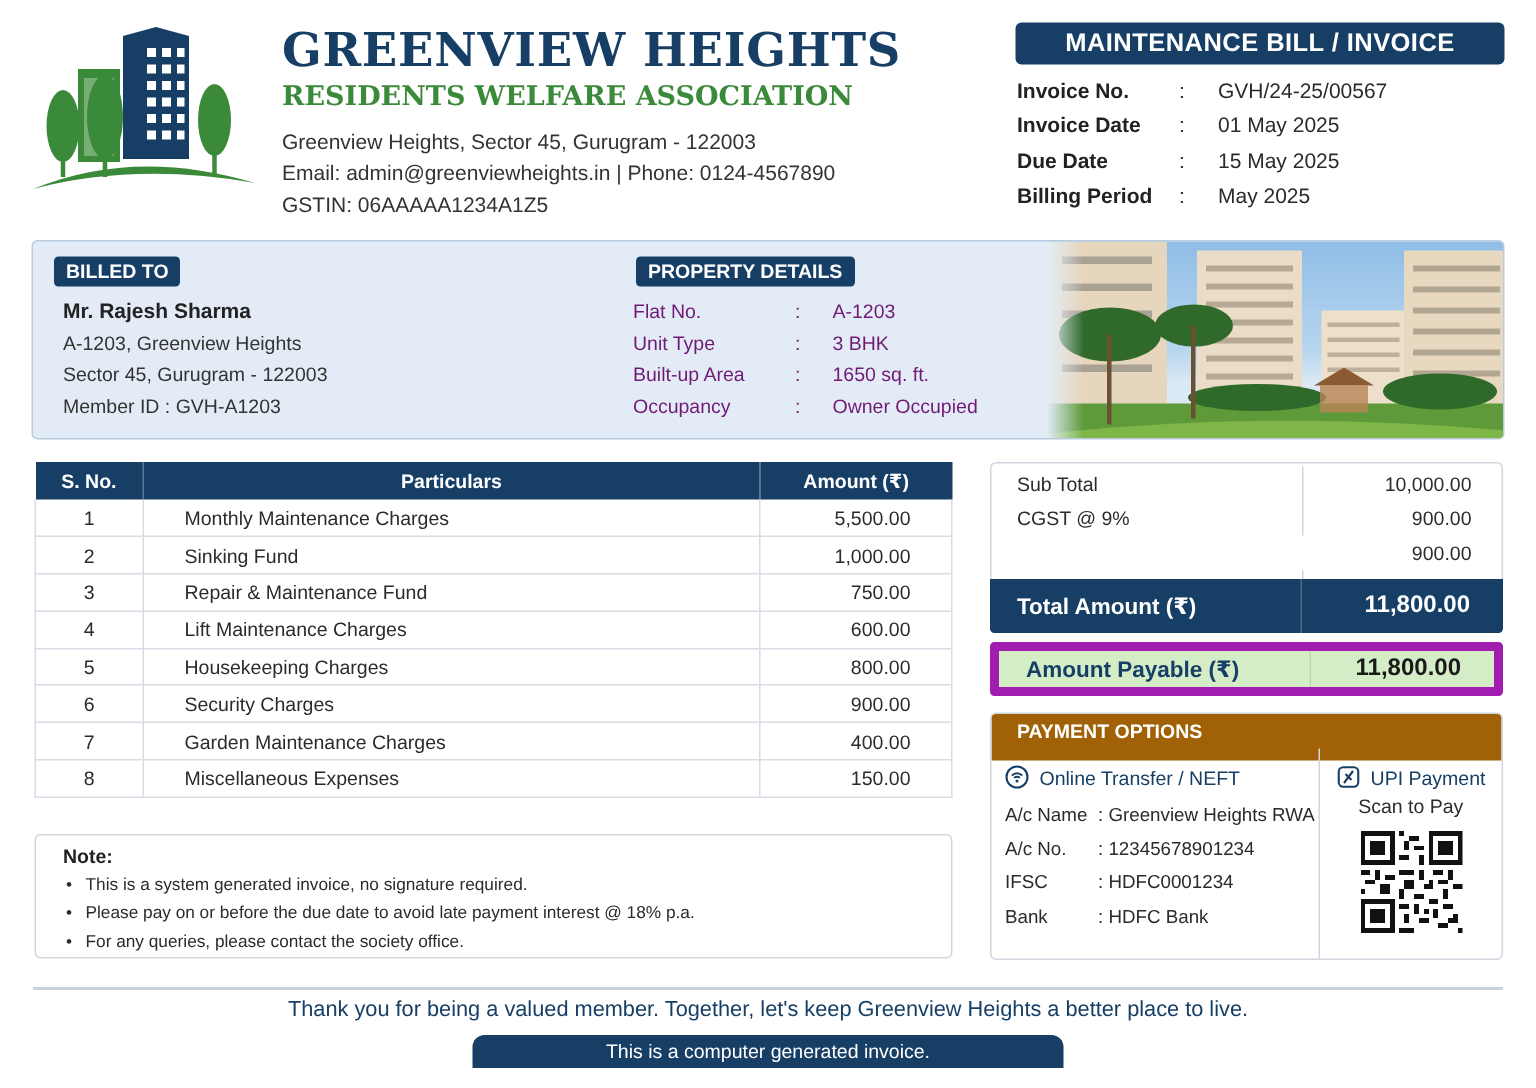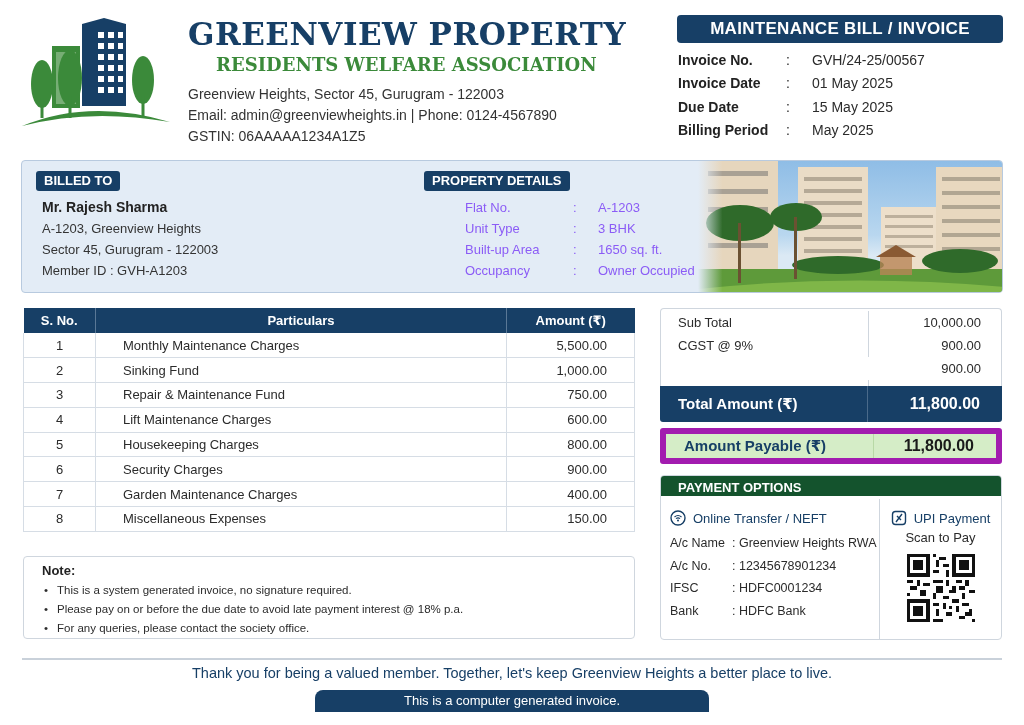--- a/index.html
+++ b/index.html
@@ -3,41 +3,41 @@
 <meta charset="utf-8">
 <style>
   * { box-sizing: border-box; margin: 0; padding: 0; }
   html, body { width: 1024px; height: 725px; background: #ffffff; overflow: hidden; }
   body { font-family: "Liberation Sans", "DejaVu Sans", sans-serif; color: #2b2b2b; position: relative; }
 
   
   .logo { position: absolute; left: 20px; top: 18px; width: 150px; height: 108px; }
   .org { position: absolute; left: 188px; top: 14px; }
   .org-name { font-family: "DejaVu Serif", "Liberation Serif", serif; font-weight: bold; font-size: 31px; color: #173f66; letter-spacing: 0.5px; line-height: 40px; }
-  .org-sub { font-family: "DejaVu Serif", "Liberation Serif", serif; font-weight: bold; font-size: 18px; color: #3b8a3a; line-height: 26px; margin-top: -2px; margin-left: 28px; }
+  .org-sub { font-family: "DejaVu Serif", "Liberation Serif", serif; font-weight: bold; font-size: 18px; color: #3b8a3a; line-height: 26px; margin-top: -2px; }
   .org-line { font-size: 14px; color: #333; line-height: 21px; }
   .org-lines { margin-top: 6px; }
 
   .inv-title { position: absolute; left: 677px; top: 15px; width: 326px; height: 28px; background: #173f66; border-radius: 4px; color: #fff; font-weight: bold; font-size: 17px; text-align: center; line-height: 28px; letter-spacing: 0.3px; }
   .inv-meta { position: absolute; left: 678px; top: 48px; width: 330px; }
   .meta-row { display: flex; height: 23.5px; align-items: center; font-size: 14px; }
   .meta-row .k { width: 108px; font-weight: bold; color: #222; }
   .meta-row .c { width: 26px; }
   .meta-row .v { color: #2b2b2b; }
 
   
   .billing { position: absolute; left: 21px; top: 160px; width: 982px; height: 133px; background: #e3ecf6; border: 1px solid #b8cadf; border-radius: 4px; overflow: hidden; }
   .pill { position: absolute; height: 20px; background: #173f66; color: #fff; font-weight: bold; font-size: 13px; line-height: 20px; padding: 0 8px; border-radius: 3px; }
   .billed-to { left: 14px; top: 10px; }
   .prop-details { left: 402px; top: 10px; }
   .billed-lines { position: absolute; left: 20px; top: 36px; }
   .bl { font-size: 13px; line-height: 21px; color: #333; }
   .bl.name { font-weight: bold; font-size: 14px; color: #222; }
   .prop-lines { position: absolute; left: 400px; top: 36px; }
-  .pr { display: flex; font-size: 13px; line-height: 21px; color: #8b5cf6; margin-left: 43px; }
+  .pr { display: flex; font-size: 13px; line-height: 21px; color: #701a75; }
   .pr .k { width: 108px; }
   .pr .c { width: 25px; }
   .photo { position: absolute; left: 676px; top: 0; width: 306px; height: 135px; overflow: hidden; background: linear-gradient(#8fbde6 0%, #b9d7ef 55%, #dbe9f4 70%); }
 
   
   .items { position: absolute; left: 23px; top: 308px; width: 612px; border-collapse: collapse; font-size: 13px; }
   .items th { background: #173f66; color: #fff; font-weight: bold; height: 25px; font-size: 13px; border-right: 1px solid #5a7896; }
   .items th:last-child { border-right: none; }
   .items td { height: 24.8px; border-bottom: 1px solid #d6dde5; border-right: 1px solid #d6dde5; color: #2b2b2b; }
   .items td:last-child { border-right: none; }
@@ -58,21 +58,21 @@
   .sub-box .pad-inner { width: 208px; height: 6px; border-right: 1px solid #cfd6de; }
   .total-row { display: flex; height: 36px; background: #173f66; color: #fff; font-weight: bold; font-size: 15px; align-items: center; border-radius: 0 0 3px 3px; }
   .total-row .l { width: 208px; padding-left: 18px; border-right: 1px solid #4a6a8a; height: 100%; display: flex; align-items: center; }
   .total-row .r { flex: 1; text-align: right; padding-right: 22px; font-size: 16px; }
   .payable-row { margin-top: 6px; display: flex; height: 36px; background: #d5edc7; border: 6px solid #a21caf; border-radius: 3px; font-weight: bold; align-items: center; }
   .payable-row .l { width: 208px; padding-left: 18px; color: #173f66; font-size: 15px; border-right: 1px solid #b8d9a6; height: 100%; display: flex; align-items: center; }
   .payable-row .r { flex: 1; text-align: right; padding-right: 22px; font-size: 16px; color: #1a1a1a; }
 
   
   .pay { position: absolute; left: 660px; top: 475px; width: 342px; height: 165px; border: 1px solid #cfd6de; border-radius: 4px; overflow: hidden; }
-  .pay-head { height: 20px; background: #14532d; color: #fff; font-weight: bold; font-size: 13px; line-height: 23px; padding-left: 17px; }
+  .pay-head { height: 31px; background: #a16207; color: #fff; font-weight: bold; font-size: 13px; line-height: 23px; padding-left: 17px; }
   .pay-left { position: absolute; left: 0; top: 23px; width: 219px; height: 142px; border-right: 1px solid #cfd6de; padding: 10px 0 0 9px; }
   .pay-right { position: absolute; left: 219px; top: 23px; right: 0; height: 142px; text-align: center; padding-top: 10px; }
   .pay-title { display: flex; align-items: center; font-size: 13px; color: #173f66; height: 18px; }
   .pay-title svg { margin-right: 7px; }
   .acc { margin-top: 5px; }
   .acc-row { display: flex; font-size: 12.5px; line-height: 22.5px; color: #2b2b2b; }
   .acc-row .k { width: 62px; }
   .scan { font-size: 13px; color: #2b2b2b; margin-top: 3px; }
   .qr { margin: 9px auto 0; width: 68px; height: 68px; }
 
@@ -121,21 +121,21 @@
     <rect x="20.5" y="80" width="3" height="20" fill="#3b8a3a"></rect>
     <ellipse cx="50" cy="60" rx="12" ry="28" fill="#3b8a3a"></ellipse>
     <rect x="48.5" y="78" width="3" height="22" fill="#3b8a3a"></rect>
     <ellipse cx="123" cy="62" rx="11" ry="24" fill="#3b8a3a"></ellipse>
     <rect x="121.5" y="78" width="3" height="20" fill="#3b8a3a"></rect>
     <path d="M2,108 Q70,80 150,104 Q70,90 2,108 Z" fill="#3b8a3a"></path>
   </svg>
 </div>
 
 <div class="org">
-  <div class="org-name">GREENVIEW PROPERTY</div>
+  <div class="org-name">GREENVIEW HEIGHTS</div>
   <div class="org-sub">RESIDENTS WELFARE ASSOCIATION</div>
   <div class="org-lines">
     <div class="org-line">Greenview Heights, Sector 45, Gurugram - 122003</div>
     <div class="org-line">Email: admin@greenviewheights.in | Phone: 0124-4567890</div>
     <div class="org-line">GSTIN: 06AAAAA1234A1Z5</div>
   </div>
 </div>
 
 <div class="inv-title">MAINTENANCE BILL / INVOICE</div>
 <div class="inv-meta">

